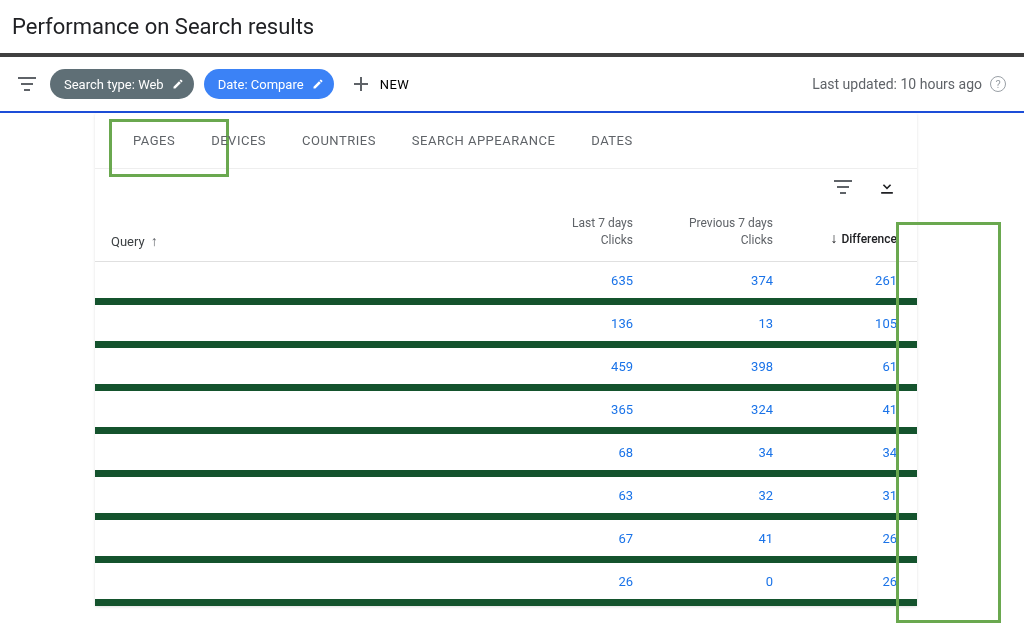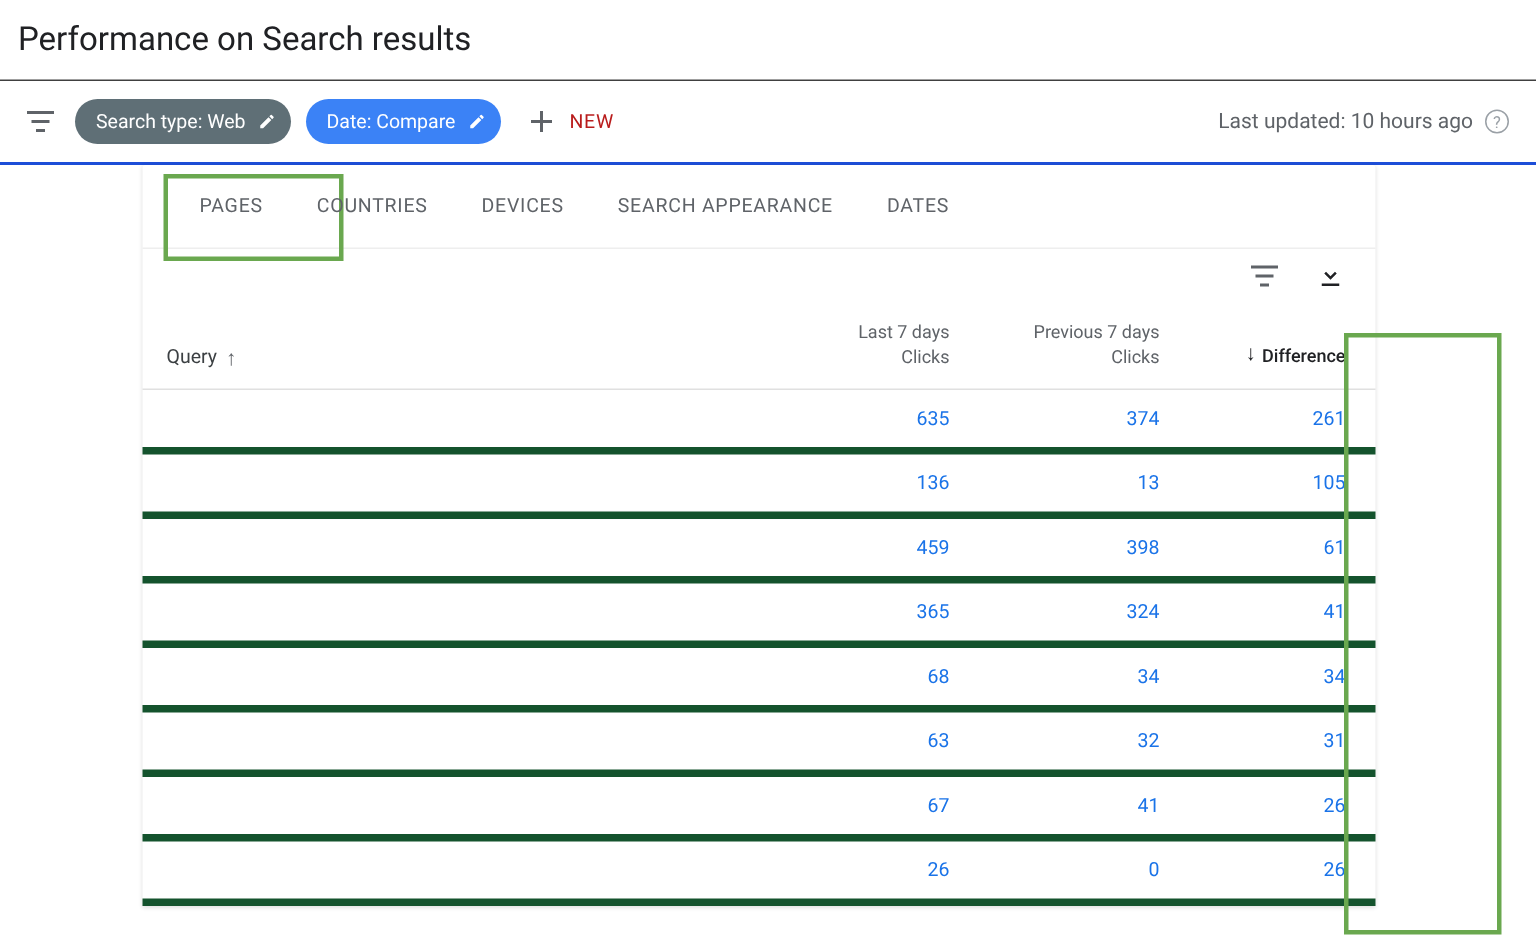--- a/index.html
+++ b/index.html
@@ -2,21 +2,21 @@
 <html><head>
 <meta charset="utf-8">
 <style>
   * { box-sizing: border-box; margin: 0; padding: 0; }
   html, body { width: 1024px; height: 623px; font-family: Roboto, Arial, sans-serif; color: #202124; background: #fff; overflow: hidden; }
 
   .header {
     padding: 14px 24px 14px 12px;
     font-size: 22px;
     font-weight: 400;
-    border-bottom: 1px solid #404040;
+    border-bottom: 4px solid #404040;
   }
 
   .filter-bar {
     display: flex;
     align-items: center;
     padding: 12px 18px;
     border-bottom: 2px solid #1d4ed8;
   }
   .filter-icon { width: 18px; height: 14px; margin-right: 14px; display: flex; flex-direction: column; justify-content: space-between; }
   .filter-icon span { display: block; height: 2px; background: #5f6368; }
@@ -36,21 +36,21 @@
   }
   .chip.gray { background: #5f6f76; }
   .chip.dark { background: #3b82f6; }
   .pencil {
     width: 12px; height: 12px; margin-left: 8px;
   }
   .chip svg { fill: #fff; }
 
   .add-new {
     display: inline-flex; align-items: center;
-    color: #b91c1c; font-size: 13px; letter-spacing: 0.5px;
+    color: #000000; font-size: 13px; letter-spacing: 0.5px;
     margin-left: 8px;
     cursor: pointer;
   }
   .plus {
     width: 18px; height: 18px; position: relative; margin-right: 10px;
   }
   .plus::before, .plus::after {
     content: ""; position: absolute; background: #5f6368;
   }
   .plus::before { left: 8px; top: 2px; width: 2px; height: 14px; }
@@ -120,21 +120,21 @@
   }
   .arrow-up { font-size: 14px; color: #5f6368; }
   .rhead { text-align: right; padding-right: 24px; line-height: 1.4; }
   .rhead.diff { color: #202124; font-weight: 500; display:flex; justify-content:flex-end; align-items:center; gap:4px; padding-right: 20px; }
   .arrow-dn { font-size: 14px; }
 
   .row {
     display: grid;
     grid-template-columns: 1fr 130px 140px 120px;
     padding: 0 0 0 16px;
-    border-bottom: 5px solid #14532d;
+    border-bottom: 7px solid #14532d;
     font-size: 13px;
     height: 43px;
     align-items: center;
   }
   .row .v { text-align: right; padding-right: 24px; color: #1a73e8; }
   .row .v.last { padding-right: 20px; }
 
   .green-box-2 {
     position: absolute;
     left: 896px;
@@ -179,22 +179,22 @@
   <div class="bar-right">
     <span>Last updated: 10 hours ago</span>
     <span class="help-circ">?</span>
   </div>
 </div>
 
 <div class="card">
   <div class="tabs">
     <div class="green-box-1"></div>
     <div class="tab">PAGES</div>
+    <div class="tab">DEVICES</div>
     <div class="tab">COUNTRIES</div>
-    <div class="tab">DEVICES</div>
     <div class="tab">SEARCH APPEARANCE</div>
     <div class="tab">DATES</div>
   </div>
 
   <div class="table-tools">
     <div class="tool">
       <div class="filter-icon" style="margin:0">
           <span></span>
           <span></span>
           <span></span>

